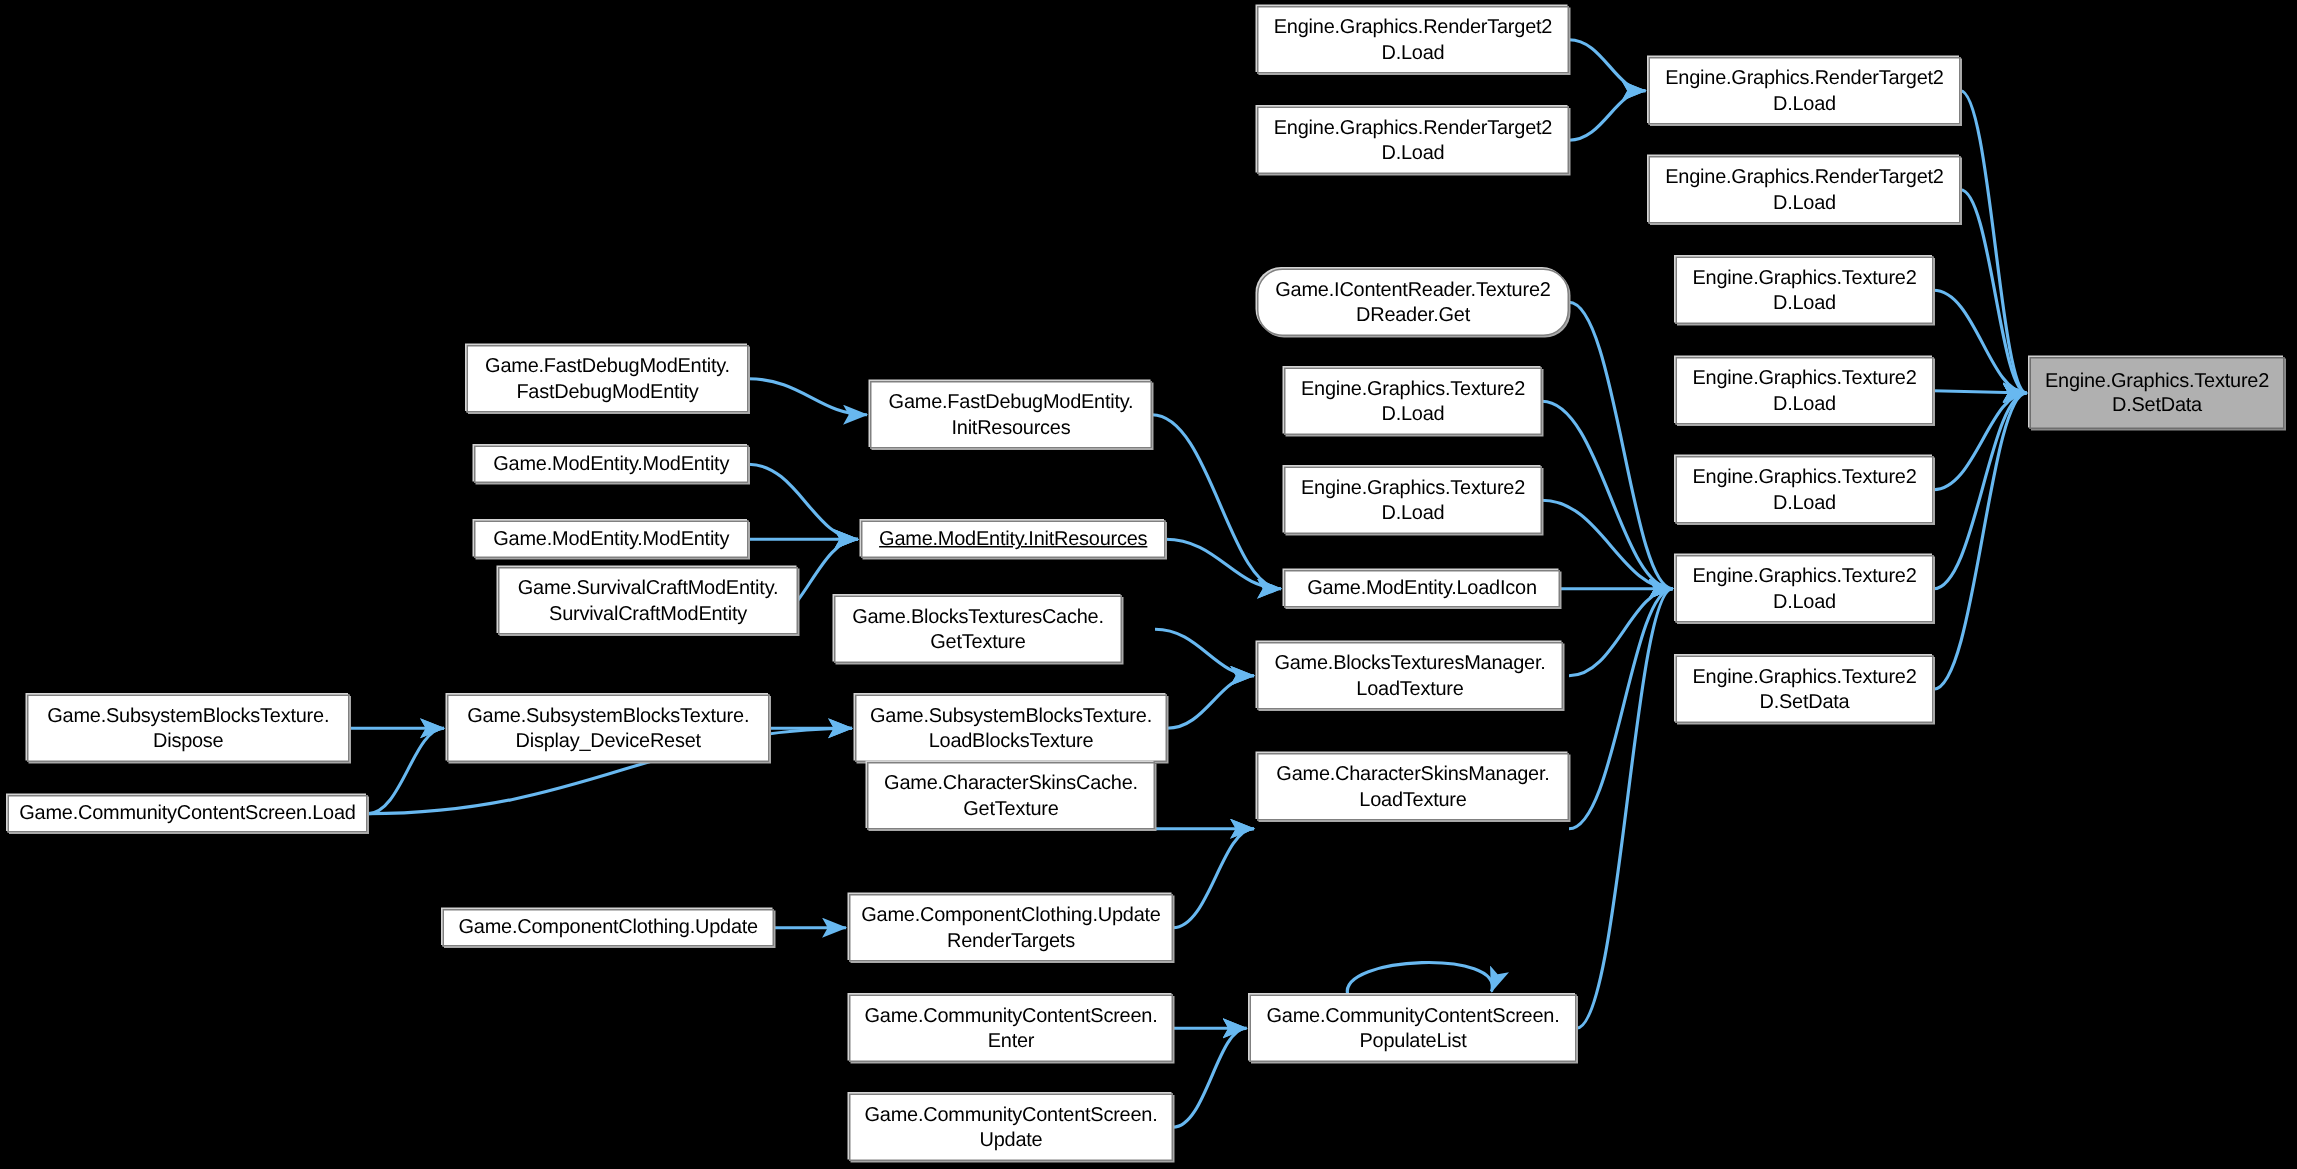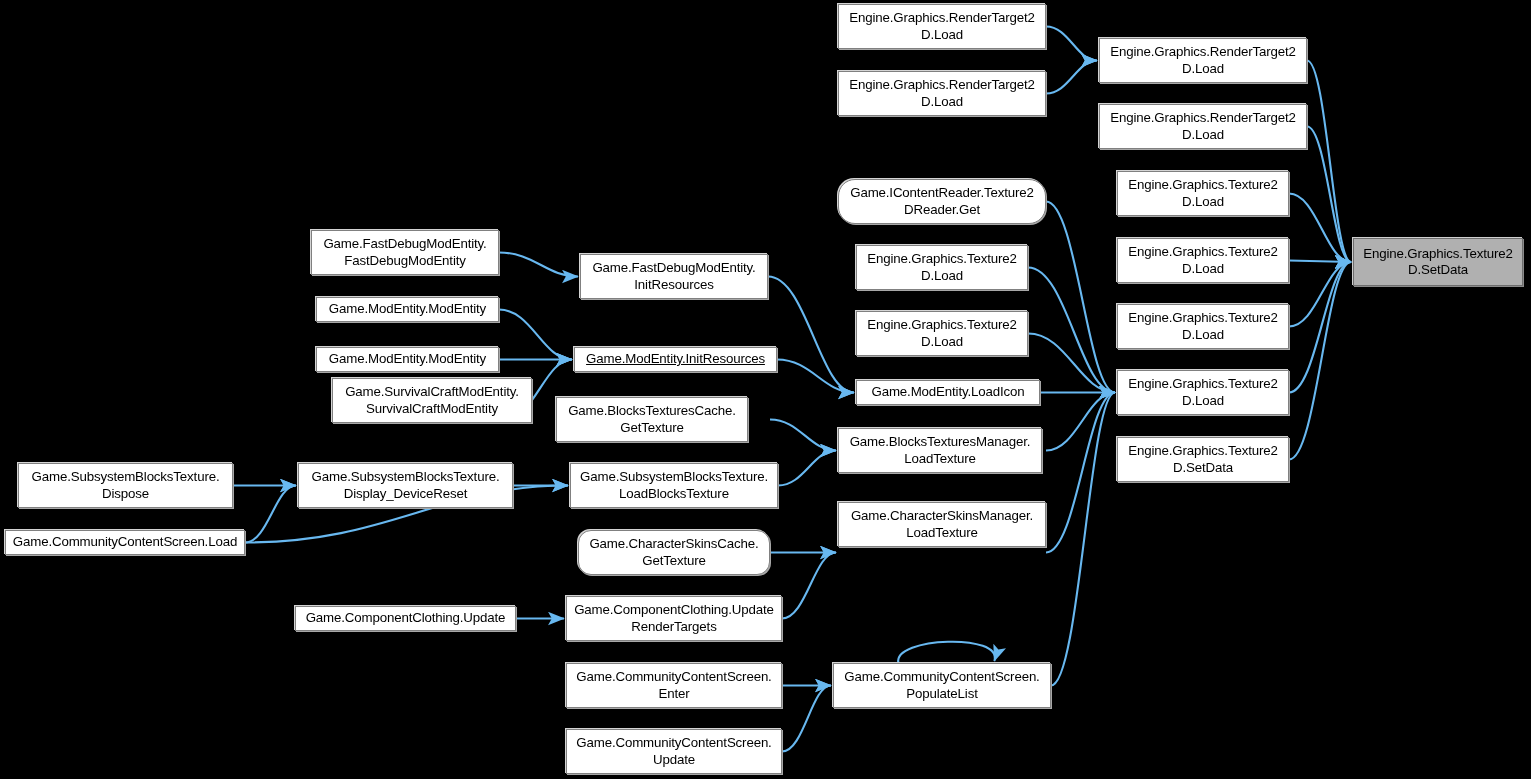--- a/index.html
+++ b/index.html
@@ -132,21 +132,21 @@
       <div class="node" style="left: 5px; top: 530px; width: 240px; height: 25px;"><span>Game.CommunityContentScreen.Load</span></div>
       <div class="node" style="left: 580px; top: 254px; width: 188px; height: 45px;"><span>Game.FastDebugModEntity.
 InitResources</span></div>
       <div class="node" style="left: 574px; top: 347px; width: 203px; height: 25px; text-decoration: underline;"><span>Game.ModEntity.InitResources</span></div>
       <div class="node" style="left: 556px; top: 397px; width: 192px; height: 45px;"><span>Game.BlocksTexturesCache.
 GetTexture</span></div>
       <div class="node" style="left: 298px; top: 463px; width: 215px; height: 45px;"><span>Game.SubsystemBlocksTexture.
 Display_DeviceReset</span></div>
       <div class="node" style="left: 570px; top: 463px; width: 208px; height: 45px;"><span>Game.SubsystemBlocksTexture.
 LoadBlocksTexture</span></div>
-      <div class="node" style="left: 578px; top: 530px; width: 192px; height: 45px; border-radius: 13px;"><span>Game.CharacterSkinsCache.
+      <div class="node" style="left: 578px; top: 508px; width: 192px; height: 45px;"><span>Game.CharacterSkinsCache.
 GetTexture</span></div>
       <div class="node" style="left: 295px; top: 606px; width: 221px; height: 25px;"><span>Game.ComponentClothing.Update</span></div>
       <div class="node" style="left: 566px; top: 596px; width: 216px; height: 45px;"><span>Game.ComponentClothing.Update
 RenderTargets</span></div>
       <div class="node" style="left: 566px; top: 663px; width: 216px; height: 45px;"><span>Game.CommunityContentScreen.
 Enter</span></div>
       <div class="node" style="left: 566px; top: 729px; width: 216px; height: 45px;"><span>Game.CommunityContentScreen.
 Update</span></div>
       <div class="node" style="left: 856px; top: 380px; width: 184px; height: 25px;"><span>Game.ModEntity.LoadIcon</span></div>
       <div class="node" style="left: 838px; top: 428px; width: 204px; height: 45px;"><span>Game.BlocksTexturesManager.

